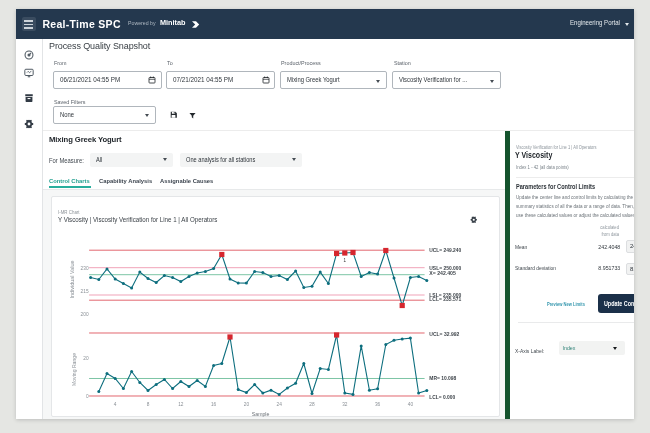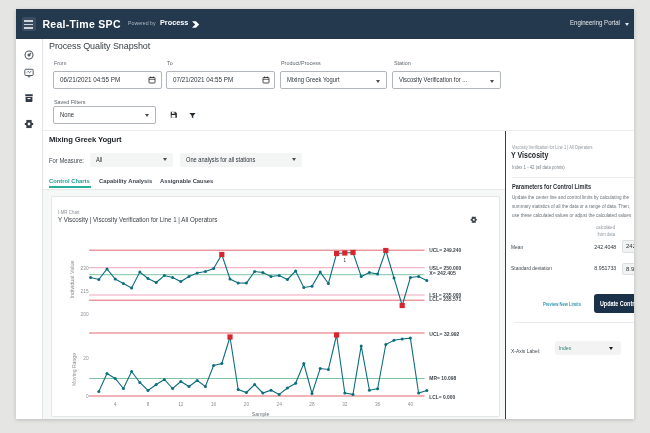--- a/index.html
+++ b/index.html
@@ -15,21 +15,21 @@
 .rcaret{position:absolute;right:6px;top:7.5px;width:0;height:0;border-left:2.6px solid transparent;border-right:2.6px solid transparent;border-top:3.2px solid #454c53;}
 </style></head><body>
 <div class="win">
  <div class="topbar">
   <div class="abs" style="left:5.5px;top:8px;width:14px;height:14px;background:rgba(255,255,255,.10);border-radius:2px;"></div>
   <div class="abs" style="left:8px;top:11px;width:9px;height:1.6px;background:#cdd3d9;"></div>
   <div class="abs" style="left:8px;top:14.6px;width:9px;height:1.6px;background:#cdd3d9;"></div>
   <div class="abs" style="left:8px;top:18.2px;width:9px;height:1.6px;background:#cdd3d9;"></div>
   <div class="abs" style="left:26.4px;top:9px;font-size:10.5px;color:#fff;font-weight:600;letter-spacing:.3px;">Real-Time SPC</div>
   <div class="abs" style="left:111.7px;top:11.3px;font-size:5.8px;color:#aeb8c2;transform:scaleX(.9);transform-origin:0 50%;">Powered by</div>
-  <div class="abs" style="left:144px;top:9.4px;font-size:7.3px;color:#fff;font-weight:bold;">Process</div>
+  <div class="abs" style="left:144px;top:9.4px;font-size:7.3px;color:#fff;font-weight:bold;">Minitab</div>
   <svg class="abs" style="left:174.5px;top:10.5px;" width="9" height="9" viewBox="0 0 9 9">
         <path d="M1 1.2 L5 1.2 L8.2 4.5 L5 7.8 L1 7.8 L4.2 4.5 Z" fill="#fff"></path>
       </svg>
   <div class="abs" style="left:554px;top:10.3px;font-size:6.4px;color:#e3e8ec;transform:scaleX(.95);transform-origin:0 50%;white-space:nowrap;">Engineering Portal</div>
   <div class="caret" style="left:608.6px;top:13.5px;border-top-color:#e3e8ec;"></div>
  </div>
  <div class="sidebar">
   <svg class="abs" style="left:7.5px;top:11px" width="10" height="10" viewBox="0 0 24 24" fill="none" stroke="#515b64" stroke-width="2.6">
         <circle cx="12" cy="12" r="9.5"></circle>
         <path d="M12 12 L17 7"></path>
@@ -212,21 +212,21 @@
           <text x="161.6" y="209.0" text-anchor="middle" font-size="4.8" fill="#8a9096">16</text>
           <text x="194.4" y="209.0" text-anchor="middle" font-size="4.8" fill="#8a9096">20</text>
           <text x="227.2" y="209.0" text-anchor="middle" font-size="4.8" fill="#8a9096">24</text>
           <text x="260.0" y="209.0" text-anchor="middle" font-size="4.8" fill="#8a9096">28</text>
           <text x="292.8" y="209.0" text-anchor="middle" font-size="4.8" fill="#8a9096">32</text>
           <text x="325.6" y="209.0" text-anchor="middle" font-size="4.8" fill="#8a9096">36</text>
           <text x="358.4" y="209.0" text-anchor="middle" font-size="4.8" fill="#8a9096">40</text>
 <text x="208.6" y="219.0" text-anchor="middle" font-size="5.2" fill="#6a7076">Sample</text>
 </svg></div>
  </div>
- <div class="abs" style="left:489px;top:122px;width:129px;height:297px;background:#fff;border-left:1px solid #14532d;overflow:hidden;">
+ <div class="abs" style="left:489px;top:122px;width:129px;height:297px;background:#fff;border-left:5px solid #14532d;overflow:hidden;">
   <div class="abs" style="left:5.7px;top:13px;font-size:5px;color:#8d959c;white-space:nowrap;transform:scaleX(.8);transform-origin:0 50%;">Viscosity Verification for Line 1 | All Operators</div>
   <div class="abs" style="left:4.9px;top:19px;font-size:8.8px;font-weight:bold;color:#22272c;transform:scaleX(.8);transform-origin:0 50%;white-space:nowrap;">Y Viscosity</div>
   <div class="abs" style="left:5.7px;top:32.5px;font-size:5.2px;color:#7c848b;white-space:nowrap;transform:scaleX(.82);transform-origin:0 50%;">Index 1 - 42 (all data points)</div>
   <div class="abs" style="left:5.7px;top:46px;width:123px;height:1px;background:#ececec;"></div>
   <div class="abs" style="left:5.7px;top:51.5px;font-size:6.6px;font-weight:bold;color:#2b3137;transform:scaleX(.85);transform-origin:0 50%;white-space:nowrap;">Parameters for Control Limits</div>
   <div class="abs" style="left:5.7px;top:62.3px;font-size:5.4px;color:#6b7278;line-height:8.9px;white-space:nowrap;transform:scaleX(.85);transform-origin:0 0;">Update the center line and control limits by calculating the<br>summary statistics of all the data or a range of data. Then,<br>use these calculated values or adjust the calculated values</div>
   <div class="abs" style="left:64px;top:92.5px;width:45px;font-size:4.9px;color:#8d959c;text-align:right;line-height:7.2px;transform:scaleX(.85);transform-origin:100% 50%;">calculated<br>from data</div>
   <div class="abs" style="left:4.8px;top:113.3px;font-size:6px;color:#42494f;transform:scaleX(.82);transform-origin:0 50%;">Mean</div>
   <div class="abs" style="left:64px;top:112.4px;width:46.3px;font-size:6.2px;color:#2f353b;text-align:right;transform:scaleX(.85);transform-origin:100% 50%;">242.4048</div>
   <div class="abs" style="left:116px;top:109.2px;width:18px;height:12.5px;background:#f1f2f2;border:1px solid #dcdee0;border-radius:2px;font-size:6px;color:#2f353b;line-height:11px;padding-left:3px;">242</div>

